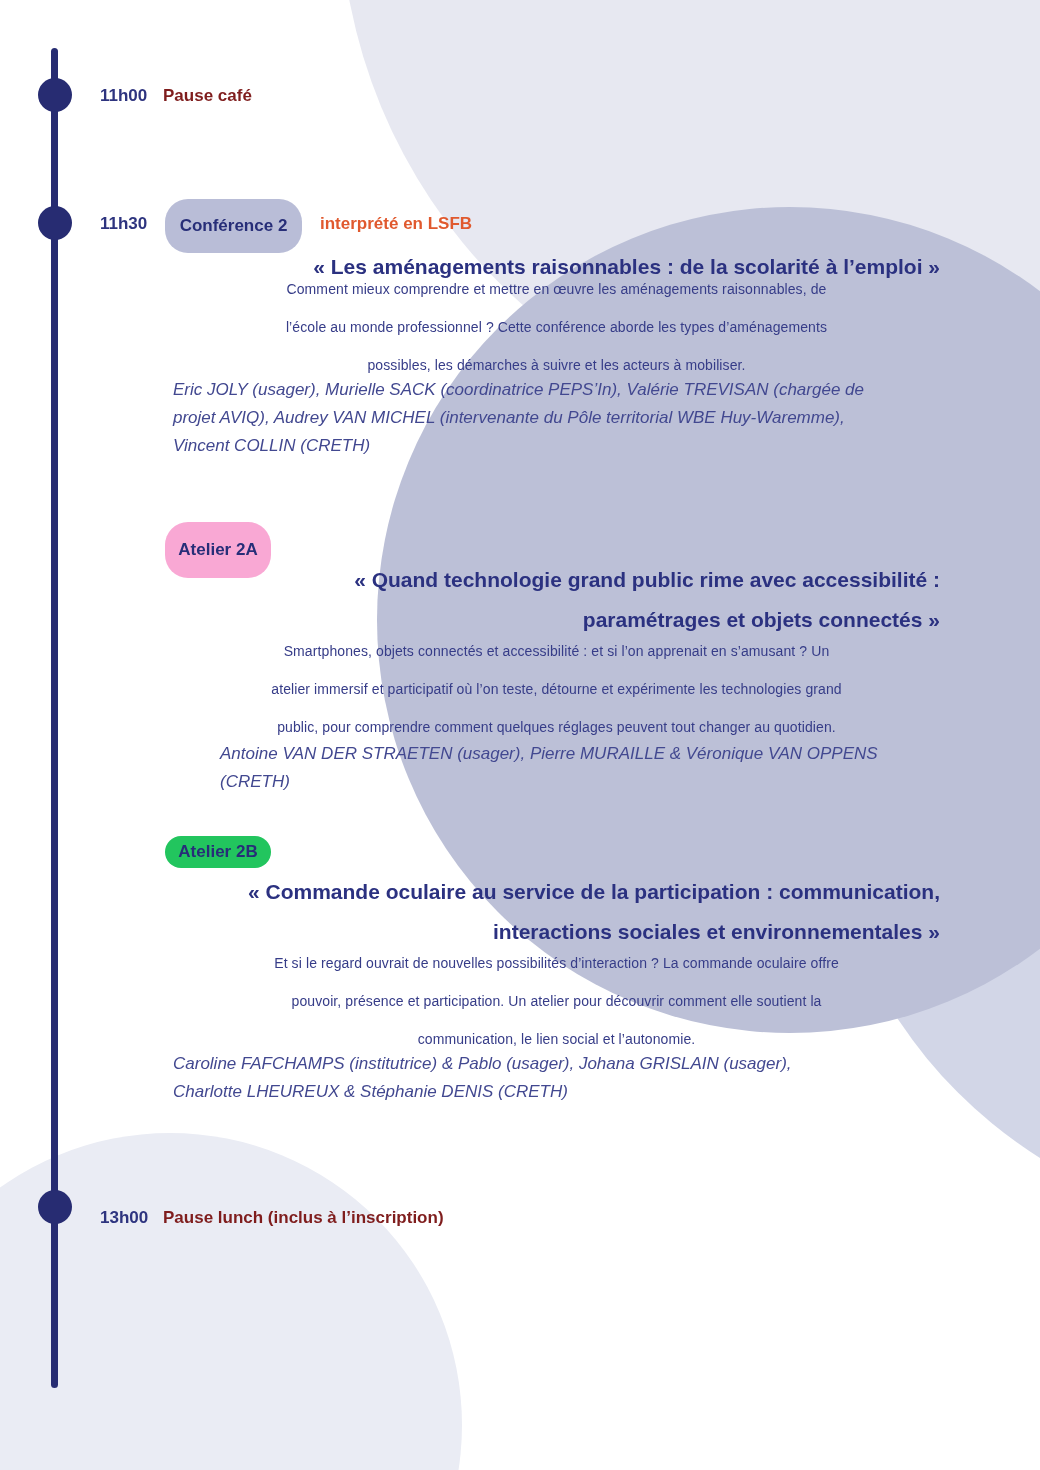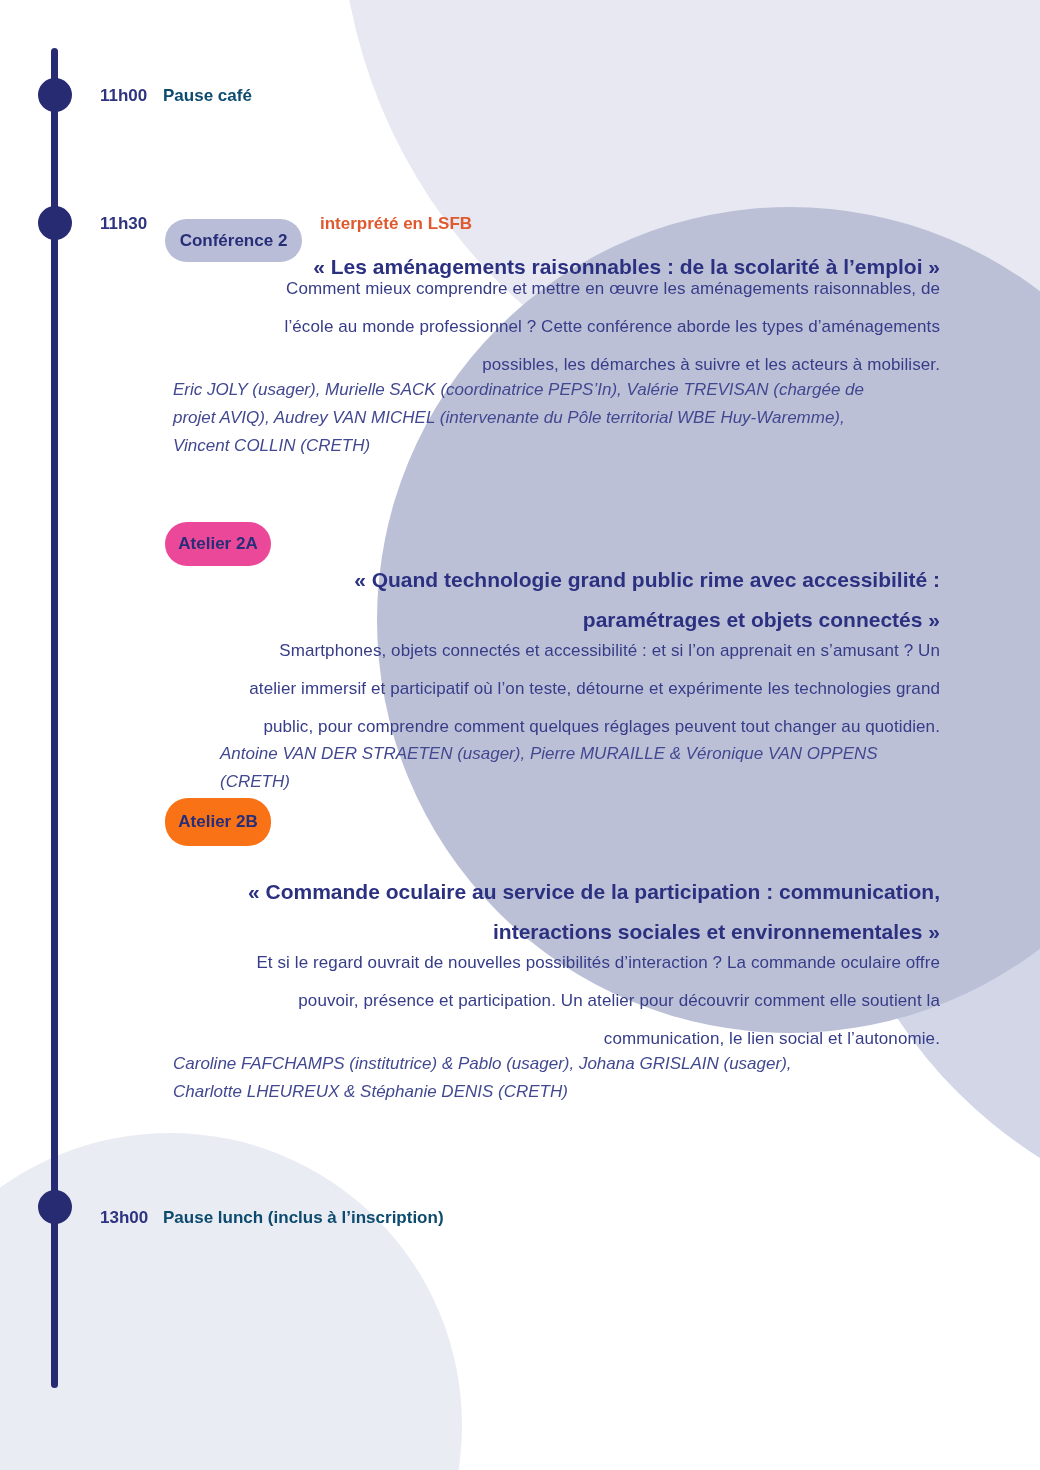--- a/index.html
+++ b/index.html
@@ -15,40 +15,40 @@
   .tl-line{position:absolute;left:51px;top:48px;width:7px;height:1340px;
     background:#272c72;border-radius:4px;z-index:2;}
   .tl-dot{position:absolute;width:34px;height:34px;border-radius:50%;
     background:#272c72;left:38px;z-index:3;}
   .dot-1{top:78px;} .dot-2{top:206px;} .dot-3{top:1190px;}
 
   
   .time{position:absolute;left:100px;font-size:17px;font-weight:700;
     color:#2e347f;line-height:20px;white-space:nowrap;}
   .row-label{position:absolute;left:163px;font-size:17px;font-weight:700;
-    color:#0c4a6e;line-height:20px;white-space:nowrap;}
+    color:#7f1d1d;line-height:20px;white-space:nowrap;}
   .t-1100{top:86px;} .t-1130{top:214px;} .t-1300{top:1208px;}
 
   
   .badge{position:absolute;left:165px;display:flex;align-items:center;
     justify-content:center;font-weight:700;font-size:17px;color:#272e78;
     border-radius:23px;white-space:nowrap;}
-  .badge-conf{top:199px;width:137px;height:43px;background:#b9bdd7;margin-top:20px;}
-  .badge-2a{top:522px;width:106px;height:44px;background:#ec4899;}
-  .badge-2b{top:798px;width:106px;height:48px;background:#f97316;}
+  .badge-conf{top:199px;width:137px;height:54px;background:#b9bdd7;}
+  .badge-2a{top:522px;width:106px;height:56px;background:#f9a8d4;}
+  .badge-2b{top:836px;width:106px;height:32px;background:#22c55e;}
 
   .interp{position:absolute;left:320px;top:214px;font-size:17px;
     font-weight:700;color:#e0592e;line-height:20px;white-space:nowrap;}
 
   
   .block{position:absolute;left:173px;width:767px;white-space:pre-line;}
   .title{font-size:21px;font-weight:700;color:#2b3180;line-height:40px;
     text-align:right;}
-  .desc{font-size:17px;font-weight:500;color:#363c88;line-height:38px;
-    text-align:right;letter-spacing:0.1px;}
+  .desc{font-size:14px;font-weight:500;color:#363c88;line-height:38px;
+    text-align:center;letter-spacing:0.1px;}
   .speakers{font-size:17px;font-style:italic;font-weight:400;color:#424890;
     line-height:28px;text-align:left;}
 
   .conf-title{top:247px;} .conf-desc{top:270px;} .conf-speakers{top:376px;font-style:italic;}
   .a2a-title{top:560px;}  .a2a-desc{top:632px;}  .a2a-speakers{top:740px;margin-left:47px;}
   .a2b-title{top:872px;}  .a2b-desc{top:944px;}  .a2b-speakers{top:1050px;}
 </style>
 </head>
 <body>
 

